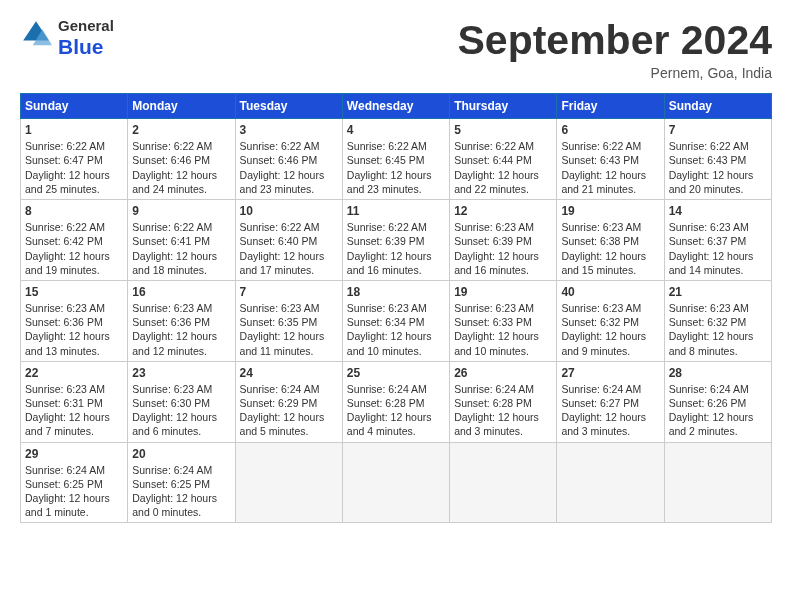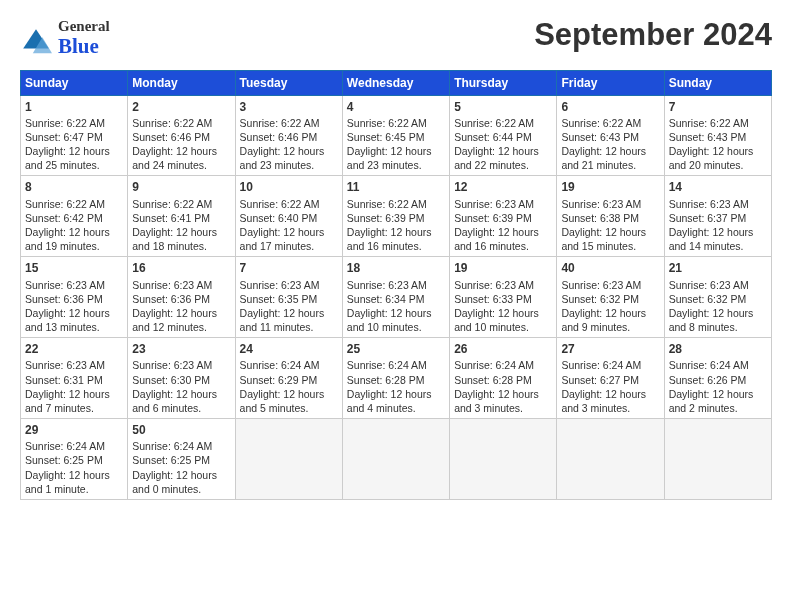--- a/index.html
+++ b/index.html
@@ -14,23 +14,22 @@
       padding: 18px 20px 10px 20px;
     }
     .header {
       display: flex;
       justify-content: space-between;
       align-items: flex-start;
       margin-bottom: 12px;
     }
     .logo {
       display: flex;
-      align-items: flex-end;
+      align-items: flex-start;
       gap: 6px;
-      font-family: Liberation Serif, serif;
     }
     .logo-text {
       display: flex;
       flex-direction: column;
       line-height: 1.1;
     }
     .logo-general {
       font-size: 15px;
       font-weight: bold;
       color: #333;
@@ -41,21 +40,21 @@
       color: #1d4ed8;
     }
     .logo-icon {
       width: 32px;
       height: 32px;
     }
     .title-block {
       text-align: right;
     }
     .month-title {
-      font-size: 31px;
+      font-size: 41px;
       font-weight: bold;
       color: #333;
       line-height: 1.1;
     }
     .subtitle {
       font-size: 14px;
       color: #555;
       margin-top: 2px;
     }
     table {
@@ -106,20 +105,21 @@
         <polygon points="20,4 36,28 4,28" fill="#1a6faf"></polygon>
         <polygon points="28,14 40,34 16,34" fill="#5ba3d9" opacity="0.7"></polygon>
       </svg>
       <div class="logo-text">
         <span class="logo-general">General</span>
         <span class="logo-blue">Blue</span>
       </div>
     </div>
     <div class="title-block">
       <div class="month-title">September 2024</div>
+      <div class="subtitle">Pernem, Goa, India</div>
     </div>
   </div>
 
   <table>
     <thead>
       <tr>
         <th>Sunday</th>
         <th>Monday</th>
         <th>Tuesday</th>
         <th>Wednesday</th>
@@ -160,21 +160,21 @@
           <td><span class="day-number">22</span>Sunrise: 6:23 AM<br>Sunset: 6:31 PM<br>Daylight: 12 hours and 7 minutes.</td>
           <td><span class="day-number">23</span>Sunrise: 6:23 AM<br>Sunset: 6:30 PM<br>Daylight: 12 hours and 6 minutes.</td>
           <td><span class="day-number">24</span>Sunrise: 6:24 AM<br>Sunset: 6:29 PM<br>Daylight: 12 hours and 5 minutes.</td>
           <td><span class="day-number">25</span>Sunrise: 6:24 AM<br>Sunset: 6:28 PM<br>Daylight: 12 hours and 4 minutes.</td>
           <td><span class="day-number">26</span>Sunrise: 6:24 AM<br>Sunset: 6:28 PM<br>Daylight: 12 hours and 3 minutes.</td>
           <td><span class="day-number">27</span>Sunrise: 6:24 AM<br>Sunset: 6:27 PM<br>Daylight: 12 hours and 3 minutes.</td>
           <td><span class="day-number">28</span>Sunrise: 6:24 AM<br>Sunset: 6:26 PM<br>Daylight: 12 hours and 2 minutes.</td>
         </tr>
         <tr>
           <td><span class="day-number">29</span>Sunrise: 6:24 AM<br>Sunset: 6:25 PM<br>Daylight: 12 hours and 1 minute.</td>
-          <td><span class="day-number">50</span>Sunrise: 6:24 AM<br>Sunset: 6:25 PM<br>Daylight: 12 hours and 0 minutes.</td>
+          <td><span class="day-number">20</span>Sunrise: 6:24 AM<br>Sunset: 6:25 PM<br>Daylight: 12 hours and 0 minutes.</td>
           <td class="empty-cell"></td>
           <td class="empty-cell"></td>
           <td class="empty-cell"></td>
           <td class="empty-cell"></td>
           <td class="empty-cell"></td>
         </tr>
       </tbody>
   </table>
 </div>
 

